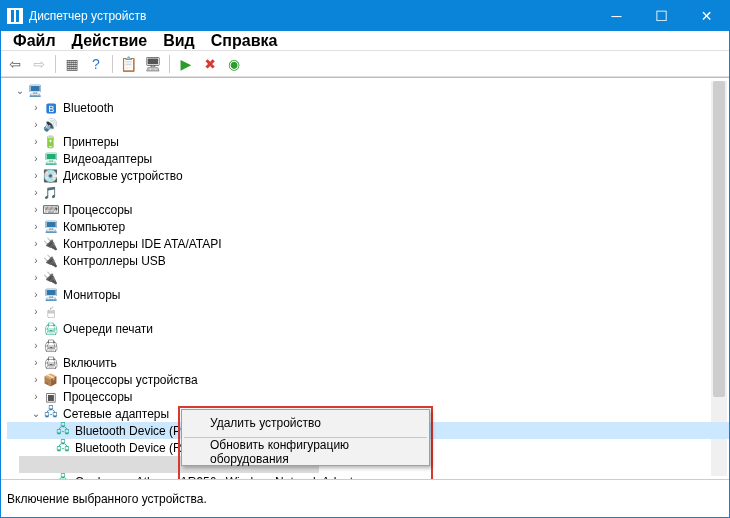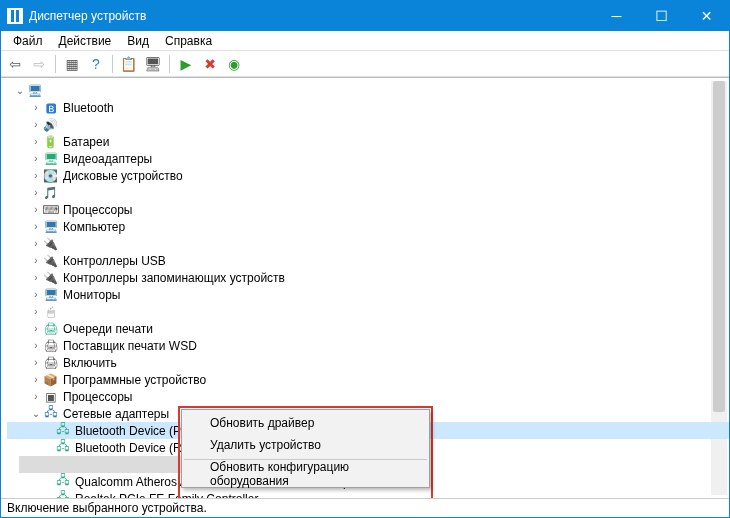--- a/index.html
+++ b/index.html
@@ -7,38 +7,38 @@
 .window { width: 100%; height: 100%; display: flex; flex-direction: column; border: 1px solid #0a84d8; }
 .titlebar { height: 30px; background: #0a84d8; display: flex; align-items: center; color: #fff; }
 .titlebar .app-icon { width: 16px; height: 16px; margin: 0 6px; background: #fff; display:inline-block; position:relative; }
 .titlebar .app-icon::before, .titlebar .app-icon::after { content:""; position:absolute; background:#0a84d8; }
 .titlebar .app-icon::before { left:4px; top:2px; width:3px; height:12px; }
 .titlebar .app-icon::after { left:9px; top:2px; width:3px; height:12px; }
 .titlebar .title { flex:1; font-size:12px; }
 .win-controls { display:flex; }
 .win-btn { width:45px; height:30px; display:flex; align-items:center; justify-content:center; color:#fff; font-size:14px; }
 .menubar { height: 20px; background: #fff; display:flex; align-items:center; padding: 0 4px; border-bottom:1px solid #e0e0e0;}
-.menubar span { padding: 12px 8px; font-size:12px; }
+.menubar span { padding: 12px 8px; font-size:16px;font-weight:bold; }
 .toolbar { height: 26px; display:flex; align-items:center; padding:0 4px; gap:4px; border-bottom:1px solid #e0e0e0;}
 .tbtn { width:20px; height:20px; display:flex; align-items:center; justify-content:center; font-size:14px; color:#555;}
 .tbtn.sep { width:1px; background:#ccc; height:18px; margin:0 2px;}
 .tree-area { flex:1; overflow:auto; padding: 4px 0 4px 6px; position:relative; border-top:1px solid #bbb;}
 .node { display:flex; align-items:center; height:17px; white-space:nowrap; }
 .expander { width:14px; text-align:center; color:#666; font-size:10px; display:inline-block;}
 .icon { width:16px; height:16px; margin-right:4px; display:inline-flex; align-items:center; justify-content:center; font-size:12px;}
 .lvl0 { padding-left: 6px; }
 .lvl1 { padding-left: 22px; }
 .lvl2 { padding-left: 48px; }
 .selected { background:#cce8ff; }
 .ctx-highlight { position:absolute; border:2px solid #d83a2f; pointer-events:none; }
 .context-menu { position:absolute; background:#f2f2f2; border:1px solid #a0a0a0; box-shadow:2px 2px 4px rgba(0,0,0,0.3); padding:2px 0; }
 .ctx-item { height:22px; display:flex; align-items:center; padding:0 18px 0 28px; font-size:12px; }
 .ctx-item.hov { background:#91c9f7; }
 .ctx-sep { height:1px; background:#c8c8c8; margin:3px 2px; }
-.statusbar { height:19px; border-top:1px solid #ccc; display:flex; align-items:center; padding:0 6px; font-size:12px; }
+.statusbar { height:38px; border-top:1px solid #ccc; display:flex; align-items:center; padding:0 6px; font-size:12px; }
 .scroll-v { position:absolute; right:2px; top:3px; bottom:3px; width:16px; background:#f0f0f0;}
 .scroll-thumb { position:absolute; left:2px; right:2px; top:0; height:80%; background:#cdcdcd; border-radius:2px;}
 
 .ic-bt { color:#2b7cd3; }
 .ic-audio { color:#3a8; }
 .ic-bat { color:#3a8; }
 .ic-video { color:#2a7; }
 .ic-disk { color:#888; }
 .ic-snd { color:#37a; }
 .ic-kb { color:#555; }
@@ -108,21 +108,21 @@
           <span class="icon ic-bt">🅱</span>
           <span>Bluetooth</span>
         </div>
         <div class="node lvl1">
           <span class="expander">›</span>
           <span class="icon ic-audio">🔊</span>
         </div>
         <div class="node lvl1">
           <span class="expander">›</span>
           <span class="icon ic-bat">🔋</span>
-          <span>Батареи</span>
+          <span>Принтеры</span>
         </div>
         <div class="node lvl1">
           <span class="expander">›</span>
           <span class="icon ic-video">🖥</span>
           <span>Видеоадаптеры</span>
         </div>
         <div class="node lvl1">
           <span class="expander">›</span>
           <span class="icon ic-disk">💽</span>
           <span>Дисковые устройство</span>
@@ -137,59 +137,58 @@
           <span>Процессоры</span>
         </div>
         <div class="node lvl1">
           <span class="expander">›</span>
           <span class="icon ic-pc">🖥</span>
           <span>Компьютер</span>
         </div>
         <div class="node lvl1">
           <span class="expander">›</span>
           <span class="icon ic-ctrl">🔌</span>
+          <span>Контроллеры IDE ATA/ATAPI</span>
         </div>
         <div class="node lvl1">
           <span class="expander">›</span>
           <span class="icon ic-usb">🔌</span>
           <span>Контроллеры USB</span>
         </div>
         <div class="node lvl1">
           <span class="expander">›</span>
           <span class="icon ic-ctrl">🔌</span>
-          <span>Контроллеры запоминающих устройств</span>
         </div>
         <div class="node lvl1">
           <span class="expander">›</span>
           <span class="icon ic-mon">🖥</span>
           <span>Мониторы</span>
         </div>
         <div class="node lvl1">
           <span class="expander">›</span>
           <span class="icon ic-mouse">🖱</span>
         </div>
         <div class="node lvl1">
           <span class="expander">›</span>
           <span class="icon ic-queue">🖨</span>
           <span>Очереди печати</span>
         </div>
         <div class="node lvl1">
           <span class="expander">›</span>
           <span class="icon ic-wsd">🖨</span>
-          <span>Поставщик печати WSD</span>
         </div>
         <div class="node lvl1">
           <span class="expander">›</span>
           <span class="icon ic-print">🖨</span>
           <span>Включить</span>
         </div>
         <div class="node lvl1">
           <span class="expander">›</span>
           <span class="icon ic-soft">📦</span>
-          <span>Программные устройство</span>
+          <span>Процессоры устройства</span>
         </div>
         <div class="node lvl1">
           <span class="expander">›</span>
           <span class="icon ic-cpu">▣</span>
           <span>Процессоры</span>
         </div>
       </div>
 
     <div class="node lvl1">
       <span class="expander">⌄</span>
@@ -216,23 +215,20 @@
         <div class="node lvl2">
           <span class="icon ic-adapter">🖧</span>
           <span>Realtek PCIe FE Family Controller</span>
         </div>
       </div>
 
     <div class="ctx-highlight" style="left:177px; top:328px; width:255px; height:131px;"></div>
 
     <div class="context-menu" style="left:180px; top:331px; width:249px;">
       <div class="ctx-item">
-          <span>Обновить драйвер</span>
-        </div>
-      <div class="ctx-item">
           <span>Удалить устройство</span>
         </div>
       <div class="ctx-sep"></div>
       <div class="ctx-item">
           <span>Обновить конфигурацию оборудования</span>
         </div>
 
     </div>
   </div>
 

